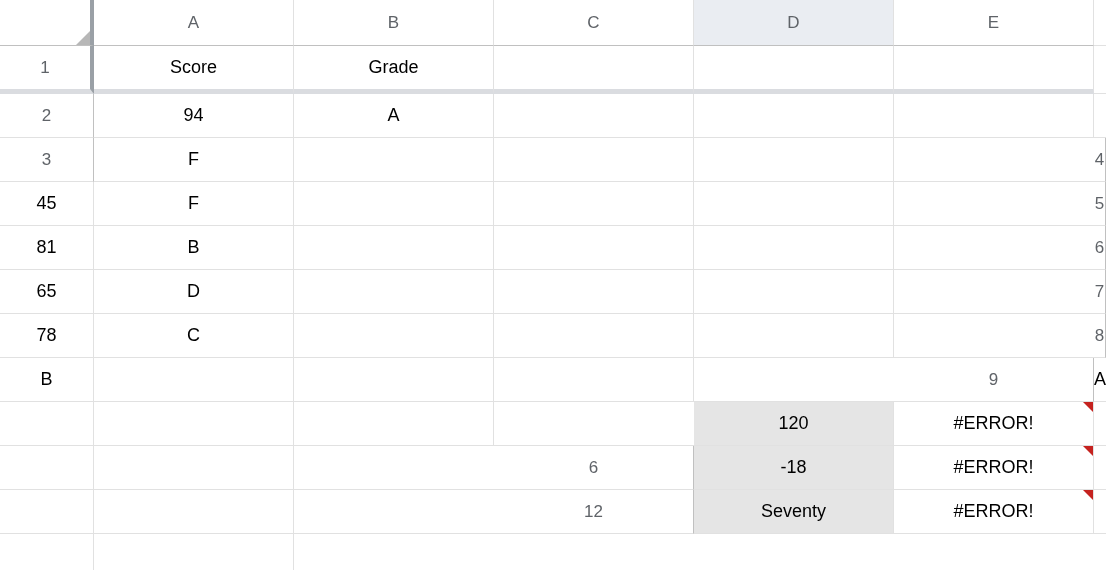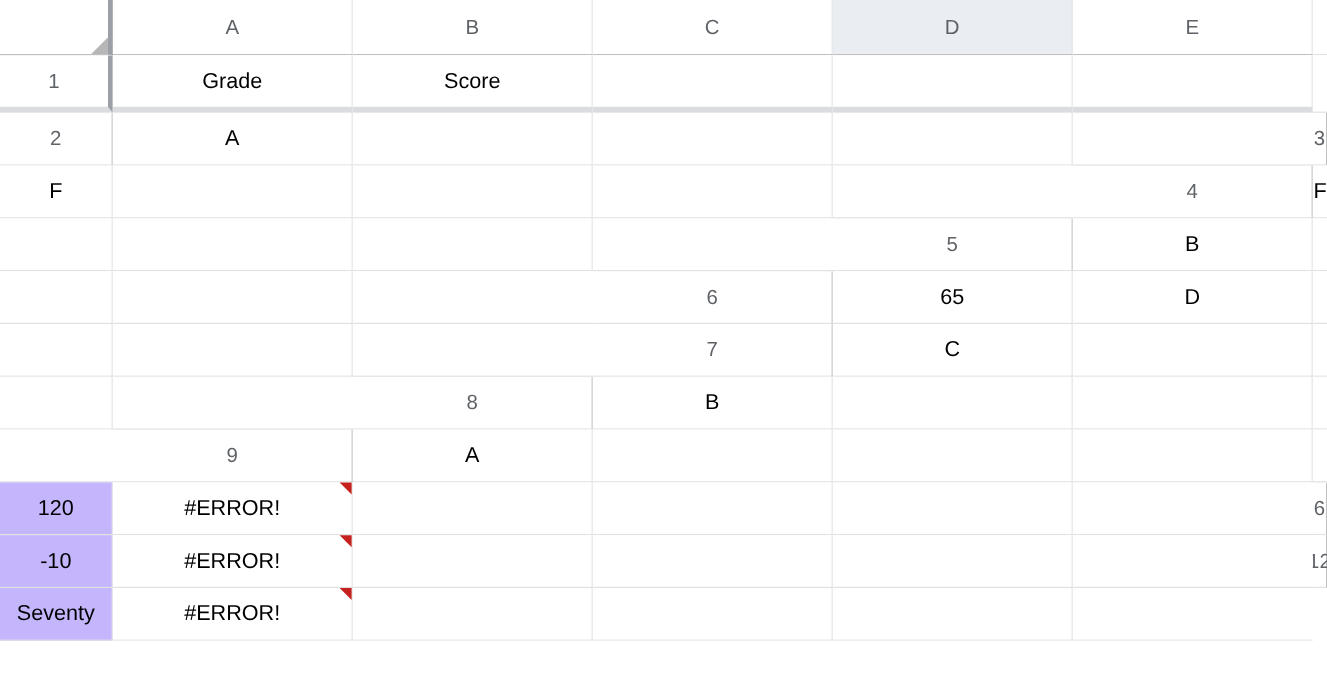--- a/index.html
+++ b/index.html
@@ -70,21 +70,21 @@
     justify-content: center;
     border-right: 1px solid #e1e1e1;
     border-bottom: 1px solid #e1e1e1;
     background: #fff;
     position: relative;
     padding: 0 6px;
   }
   .row-h { height: 48px; }
   .row-d { height: 44px; }
   .freeze-bottom { border-bottom: 5px solid #dadce0; }
-  .error-bg { background: #c4b5fd; }
+  .error-bg { background: #e5e5e5; }
   .error-flag::after {
     content: "";
     position: absolute;
     top: 0; right: 0;
     width: 0; height: 0;
     border-top: 10px solid #c5221f;
     border-left: 10px solid transparent;
   }
   .stub {
     border-right: none;
@@ -97,58 +97,62 @@
 
 <div class="sheet" id="sheet">
     <div class="corner selected-corner"></div>
     <div class="col-header">A</div>
     <div class="col-header">B</div>
     <div class="col-header">C</div>
     <div class="col-header selected">D</div>
     <div class="col-header">E</div>
     <div class="col-header stub"></div>
     <div class="row-header row-h selected-row freeze-bottom">1</div>
+    <div class="cell row-h freeze-bottom">Score</div>
     <div class="cell row-h freeze-bottom">Grade</div>
-    <div class="cell row-h freeze-bottom">Score</div>
     <div class="cell row-h freeze-bottom"></div>
     <div class="cell row-h freeze-bottom"></div>
     <div class="cell row-h freeze-bottom"></div>
     <div class="cell row-h freeze-bottom stub"></div>
     <div class="row-header row-d">2</div>
+    <div class="cell row-d">94</div>
     <div class="cell row-d">A</div>
     <div class="cell row-d"></div>
     <div class="cell row-d"></div>
     <div class="cell row-d"></div>
     <div class="cell row-d stub"></div>
     <div class="row-header row-d">3</div>
     <div class="cell row-d">F</div>
     <div class="cell row-d"></div>
     <div class="cell row-d"></div>
     <div class="cell row-d"></div>
     <div class="cell row-d stub"></div>
     <div class="row-header row-d">4</div>
+    <div class="cell row-d">45</div>
     <div class="cell row-d">F</div>
     <div class="cell row-d"></div>
     <div class="cell row-d"></div>
     <div class="cell row-d"></div>
     <div class="cell row-d stub"></div>
     <div class="row-header row-d">5</div>
+    <div class="cell row-d">81</div>
     <div class="cell row-d">B</div>
     <div class="cell row-d"></div>
     <div class="cell row-d"></div>
     <div class="cell row-d"></div>
     <div class="cell row-d stub"></div>
     <div class="row-header row-d">6</div>
     <div class="cell row-d">65</div>
     <div class="cell row-d">D</div>
     <div class="cell row-d"></div>
     <div class="cell row-d"></div>
     <div class="cell row-d"></div>
     <div class="cell row-d stub"></div>
     <div class="row-header row-d">7</div>
+    <div class="cell row-d">78</div>
     <div class="cell row-d">C</div>
     <div class="cell row-d"></div>
     <div class="cell row-d"></div>
     <div class="cell row-d"></div>
     <div class="cell row-d stub"></div>
     <div class="row-header row-d">8</div>
     <div class="cell row-d">B</div>
     <div class="cell row-d"></div>
     <div class="cell row-d"></div>
     <div class="cell row-d"></div>
@@ -159,21 +163,21 @@
     <div class="cell row-d"></div>
     <div class="cell row-d"></div>
     <div class="cell row-d stub"></div>
     <div class="cell row-d error-bg">120</div>
     <div class="cell row-d error-flag">#ERROR!</div>
     <div class="cell row-d"></div>
     <div class="cell row-d"></div>
     <div class="cell row-d"></div>
     <div class="cell row-d stub"></div>
     <div class="row-header row-d">6</div>
-    <div class="cell row-d error-bg">-10</div>
+    <div class="cell row-d error-bg">-18</div>
     <div class="cell row-d error-flag">#ERROR!</div>
     <div class="cell row-d"></div>
     <div class="cell row-d"></div>
     <div class="cell row-d"></div>
     <div class="cell row-d stub"></div>
     <div class="row-header row-d">12</div>
     <div class="cell row-d error-bg">Seventy</div>
     <div class="cell row-d error-flag">#ERROR!</div>
     <div class="cell row-d"></div>
     <div class="cell row-d"></div>

